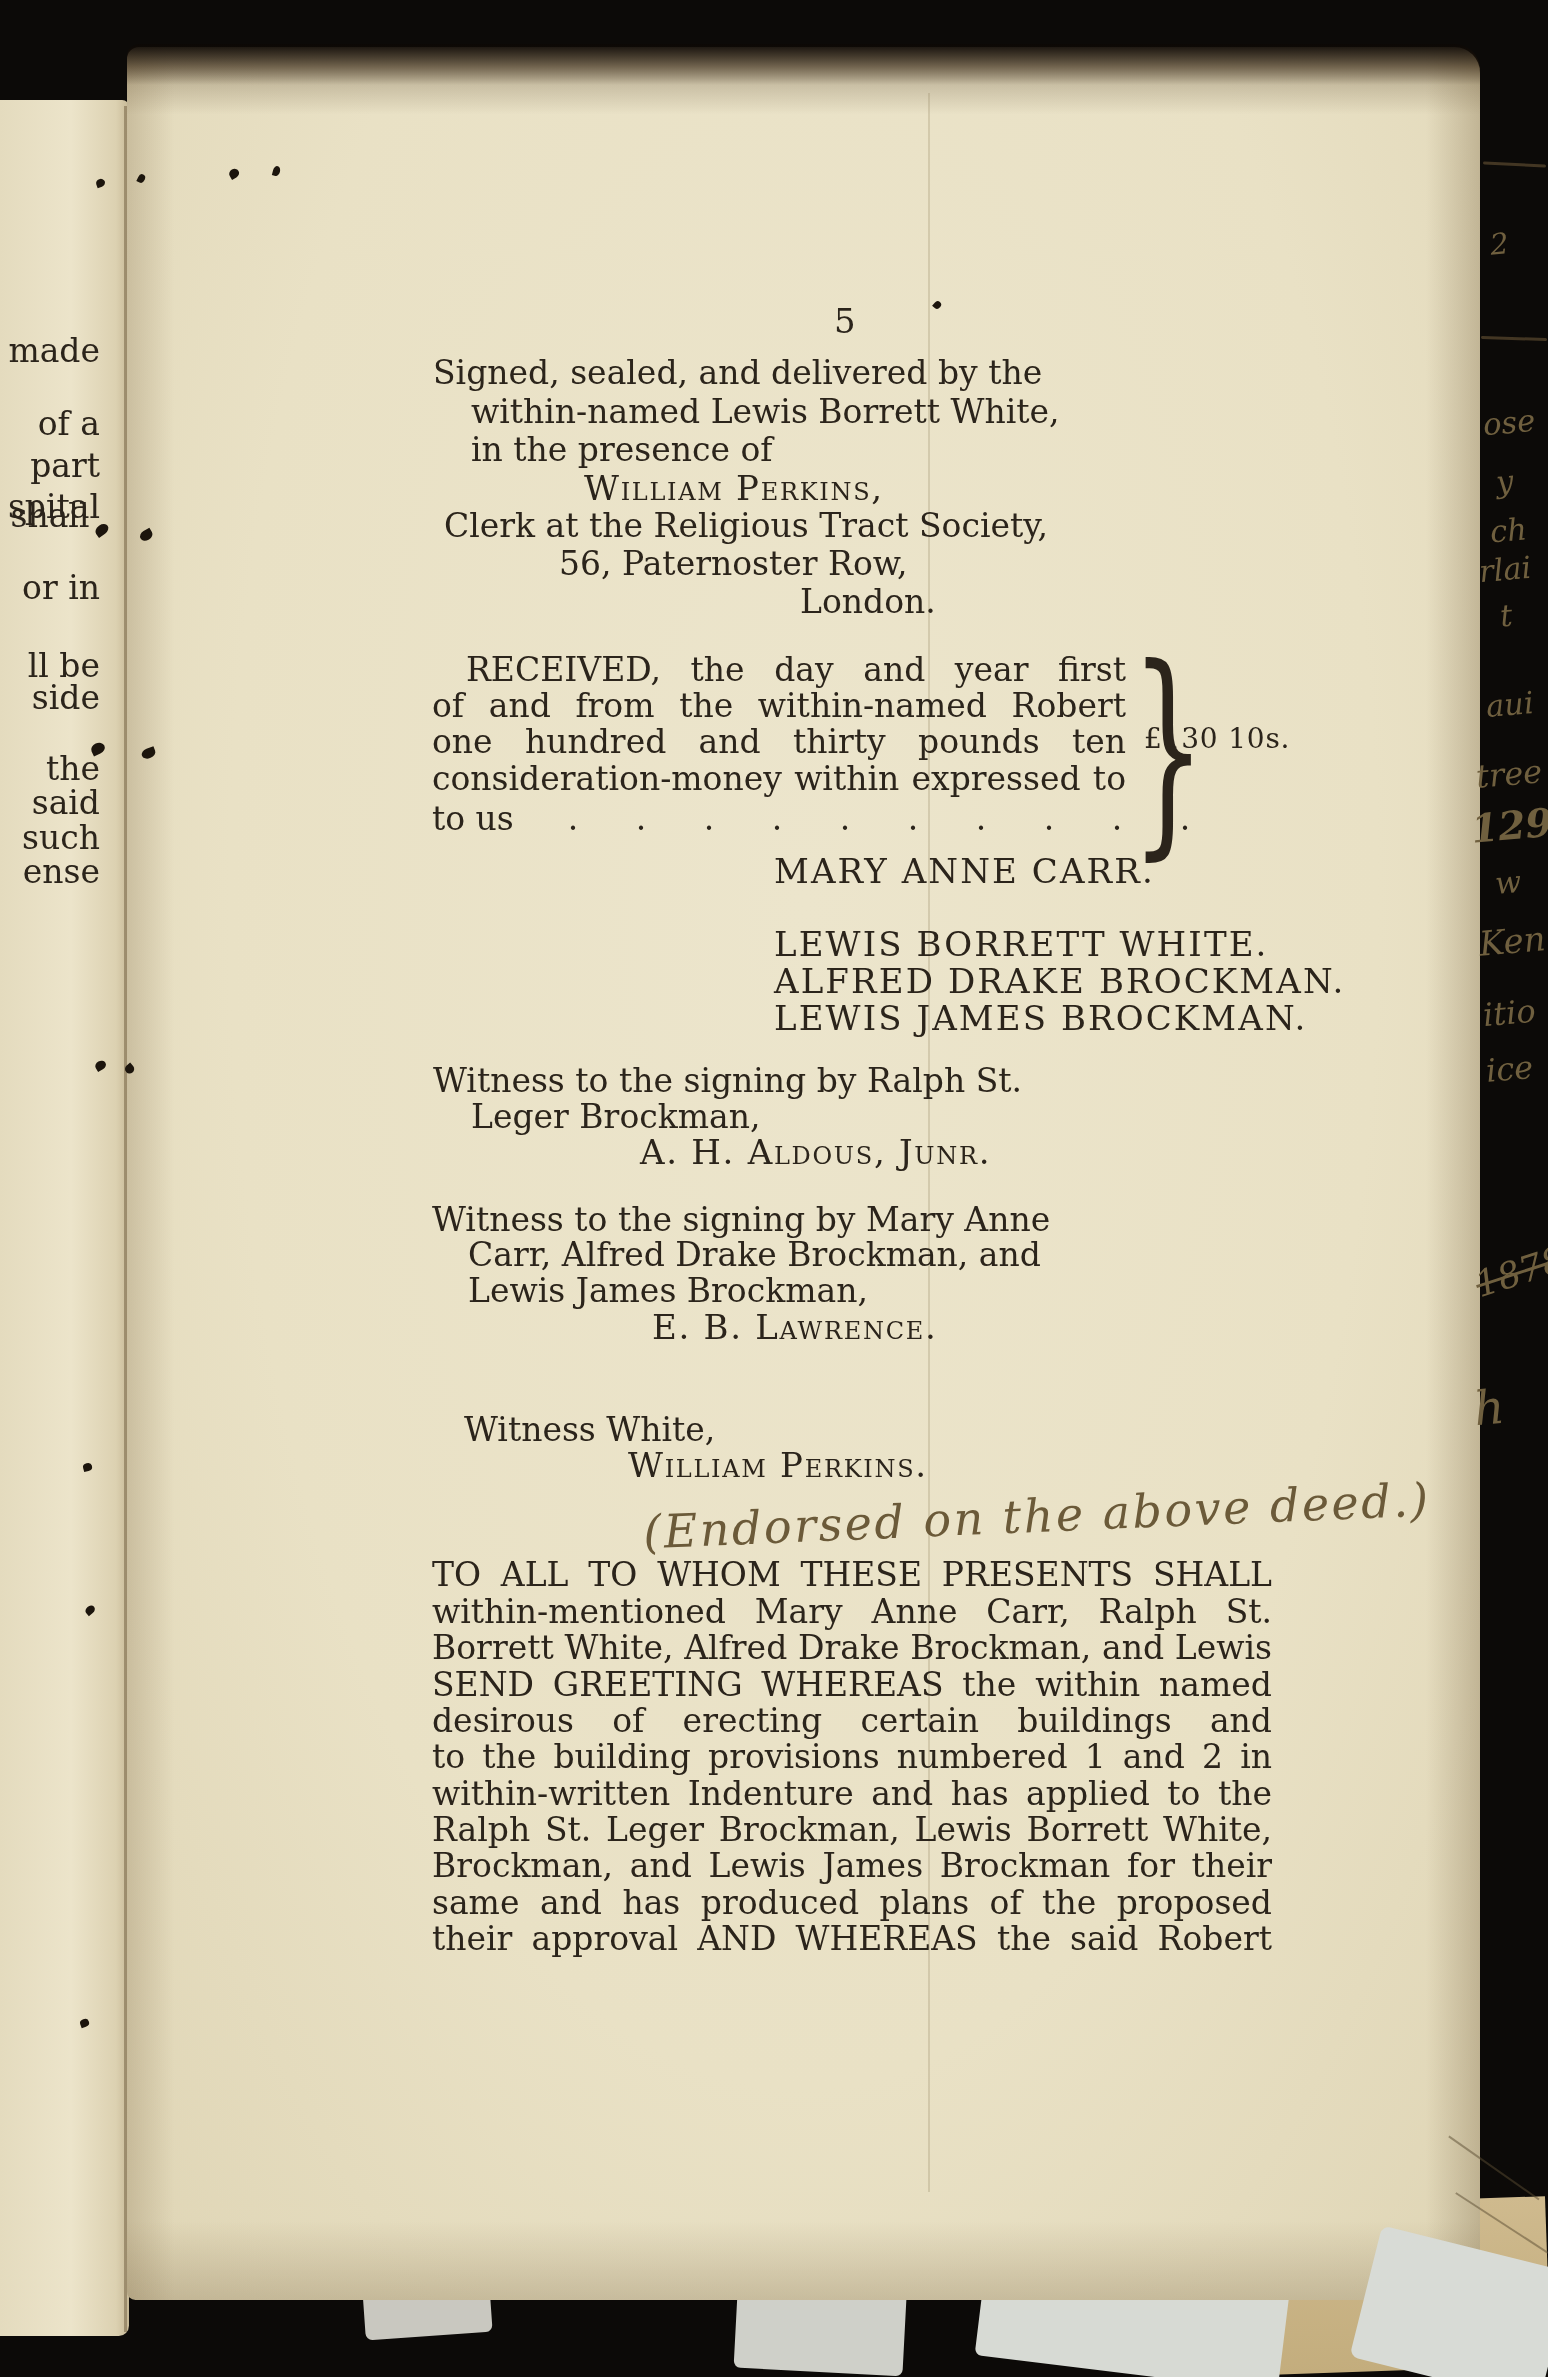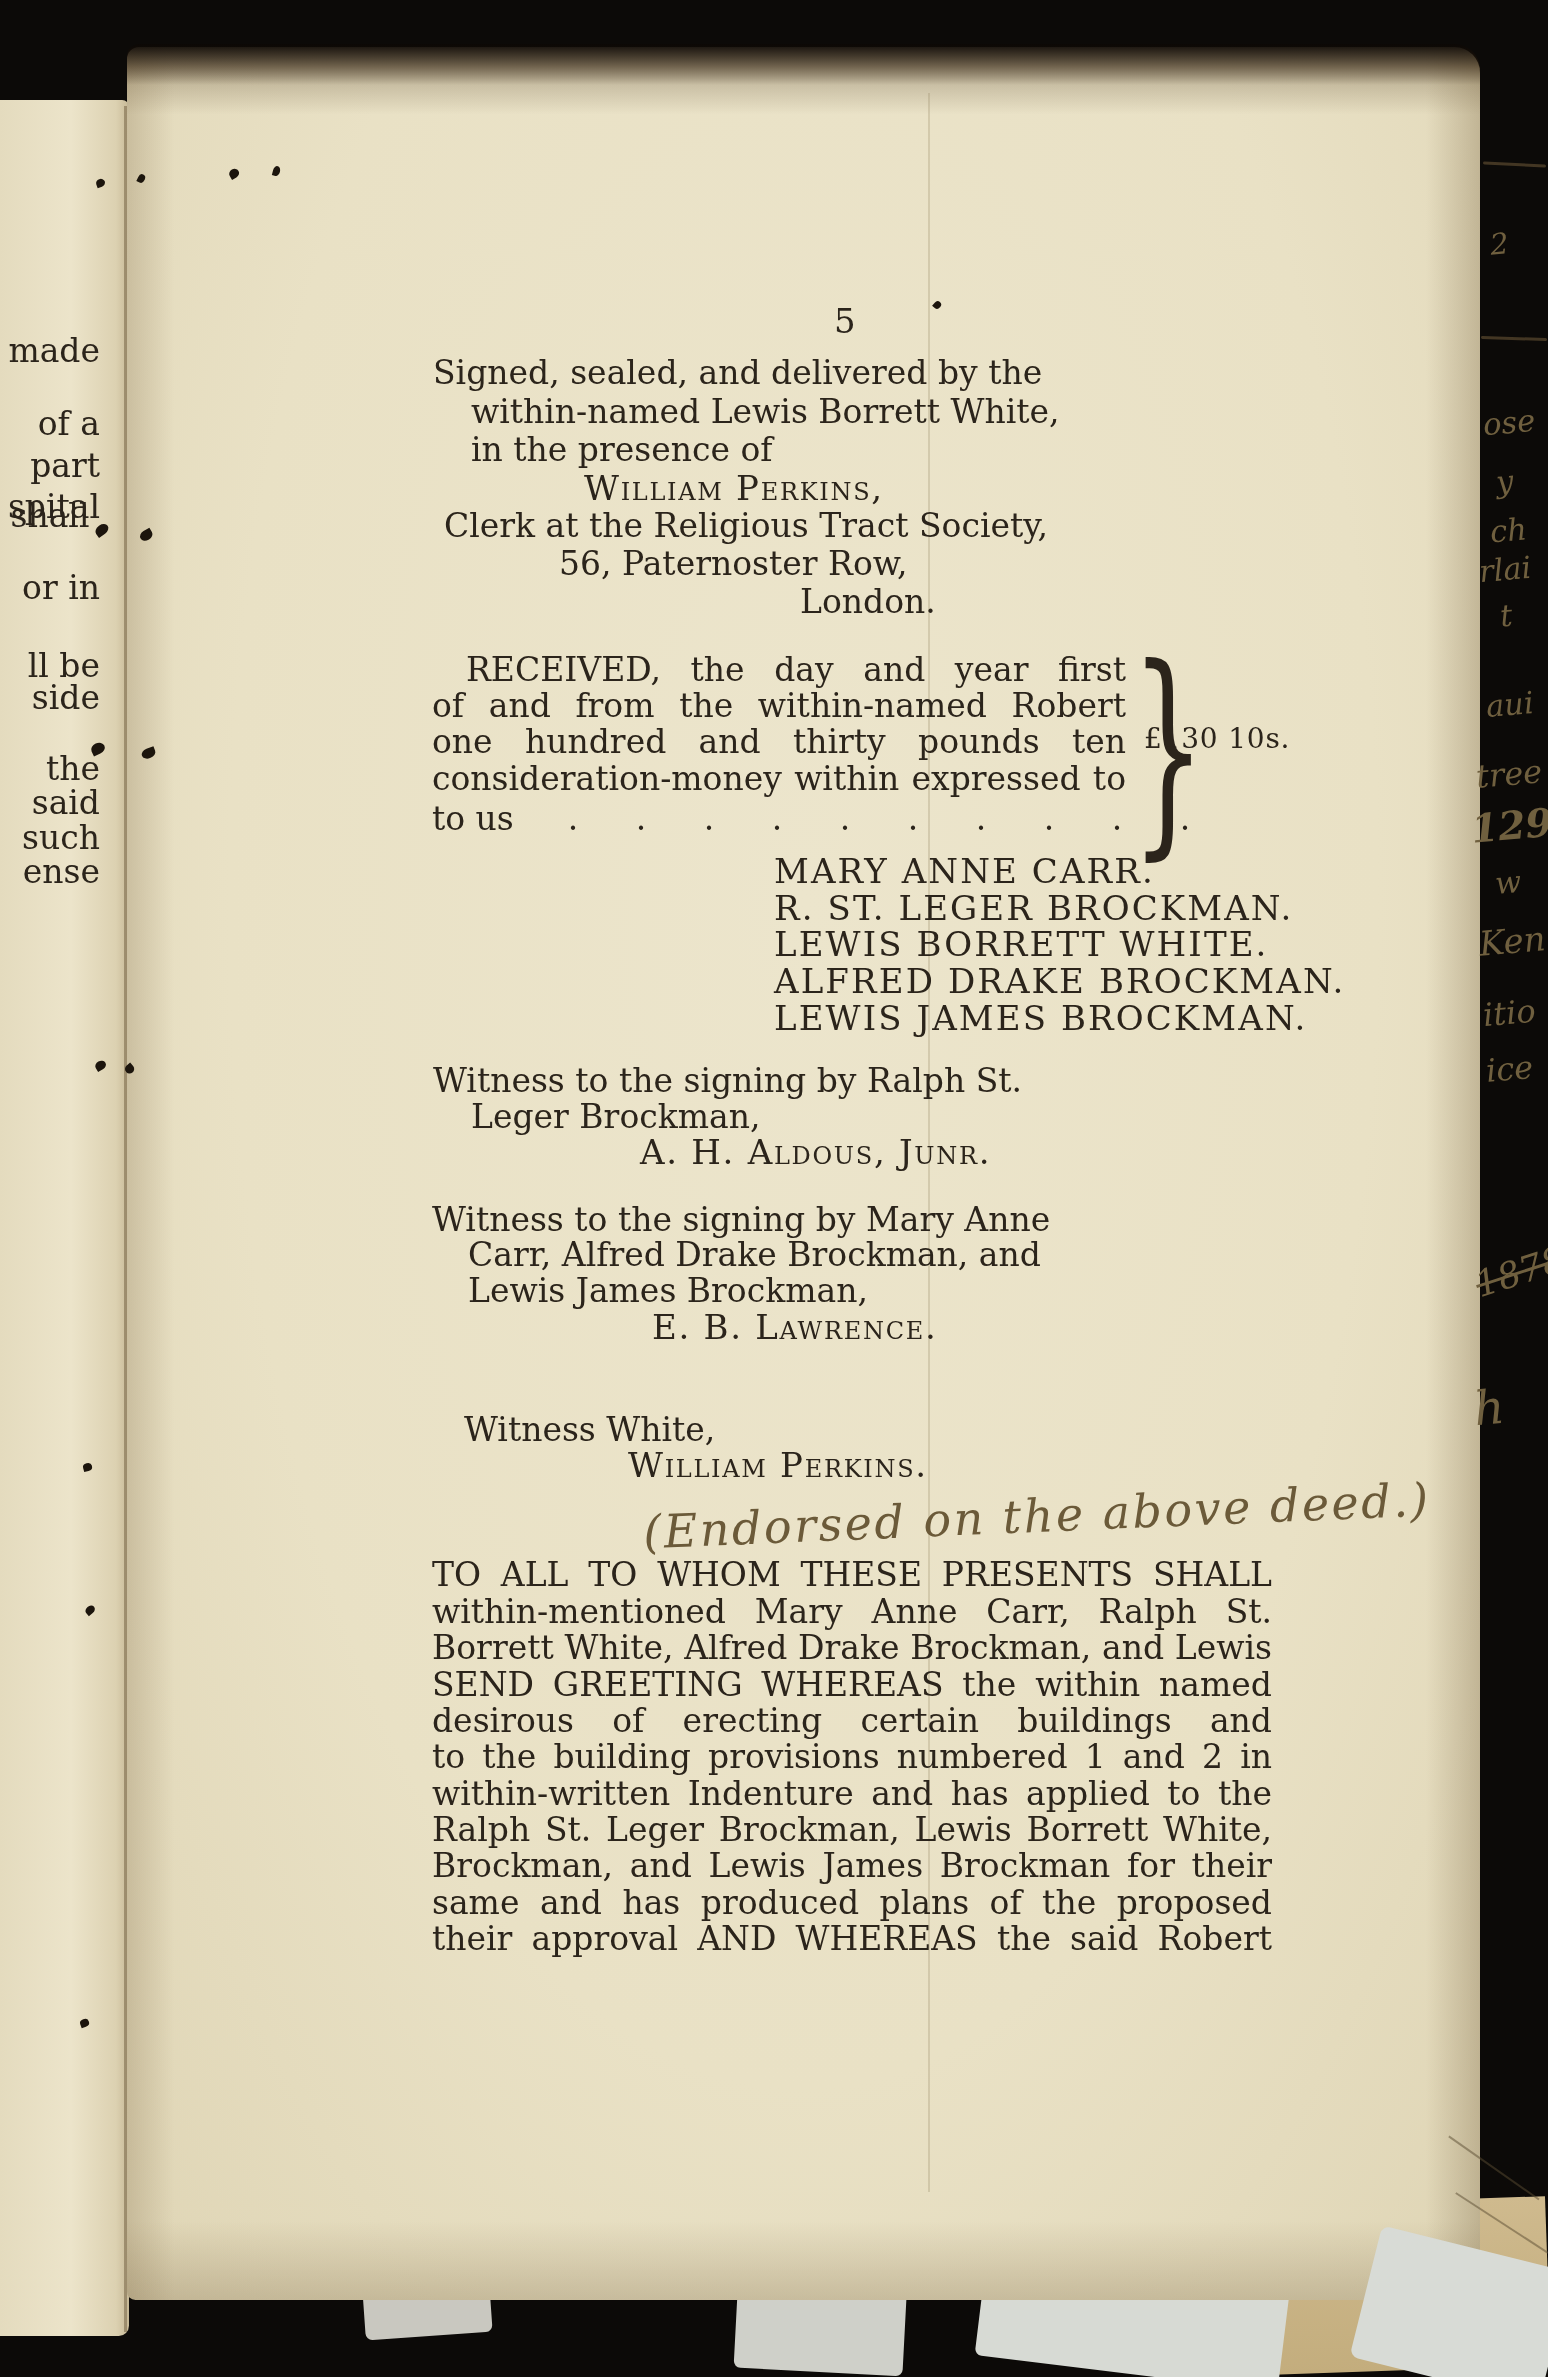--- a/index.html
+++ b/index.html
@@ -88,21 +88,20 @@
 
   <div class="abs pline just" style="left:432px;top:652px;width:694px;text-indent:34px">RECEIVED, the day and year first within-written,</div>
   <div class="abs pline just" style="left:432px;top:688px;width:694px">of and from the within-named Robert Wilks, the sum of</div>
   <div class="abs pline just" style="left:432px;top:724px;width:694px">one hundred and thirty pounds ten shillings, being the</div>
   <div class="abs pline just" style="left:432px;top:761px;width:694px">consideration-money within expressed to be paid by him</div>
   <div class="abs pline" style="left:432px;top:801px"><span>to us</span><span class="dots">. . . . . . . . . .</span></div>
   <div class="abs" id="brace" style="left:1131px;top:658px">}</div>
   <div class="abs pline" style="left:1144px;top:721px;font-size:28px;letter-spacing:0.8px">£130 10s.</div>
 
   <div class="abs pline name" style="left:774px;top:853px">MARY ANNE CARR.</div>
-  <div class="abs pline name" style="left:774px;top:890px">R. ST. LEGER BROCKMAN.</div>
   <div class="abs pline name" style="left:774px;top:926px">LEWIS BORRETT WHITE.</div>
   <div class="abs pline name" style="left:774px;top:963px">ALFRED DRAKE BROCKMAN.</div>
   <div class="abs pline name" style="left:774px;top:1000px">LEWIS JAMES BROCKMAN.</div>
 
   <div class="abs pline" style="left:433px;top:1063px">Witness to the signing by Ralph St.</div>
   <div class="abs pline" style="left:471px;top:1099px">Leger Brockman,</div>
   <div class="abs pline sc" style="left:640px;top:1134px;font-size:34px">A. H. Aldous, Junr.</div>
 
   <div class="abs pline" style="left:432px;top:1202px">Witness to the signing by Mary Anne</div>
   <div class="abs pline" style="left:468px;top:1237px">Carr, Alfred Drake Brockman, and</div>

